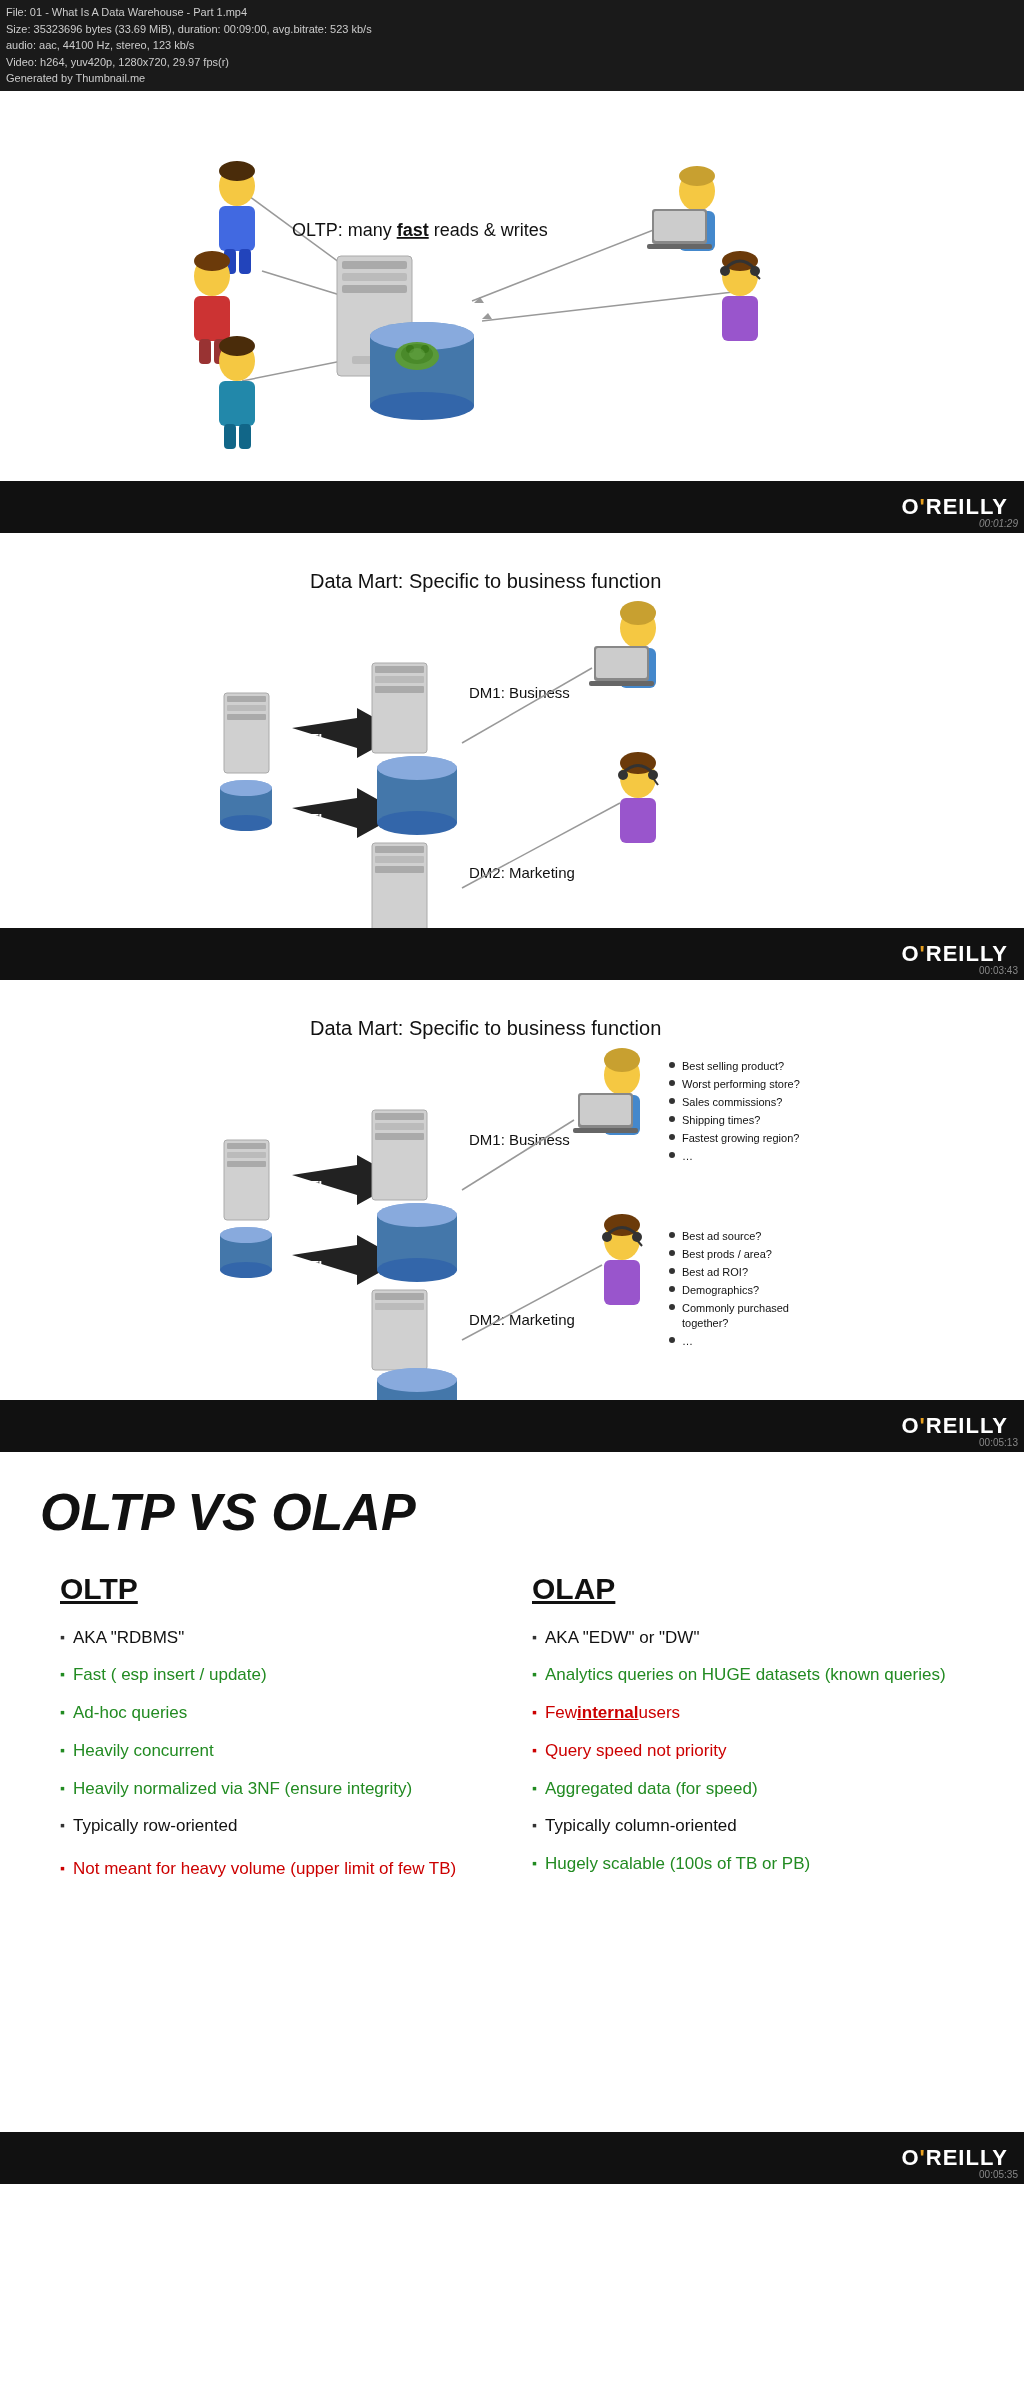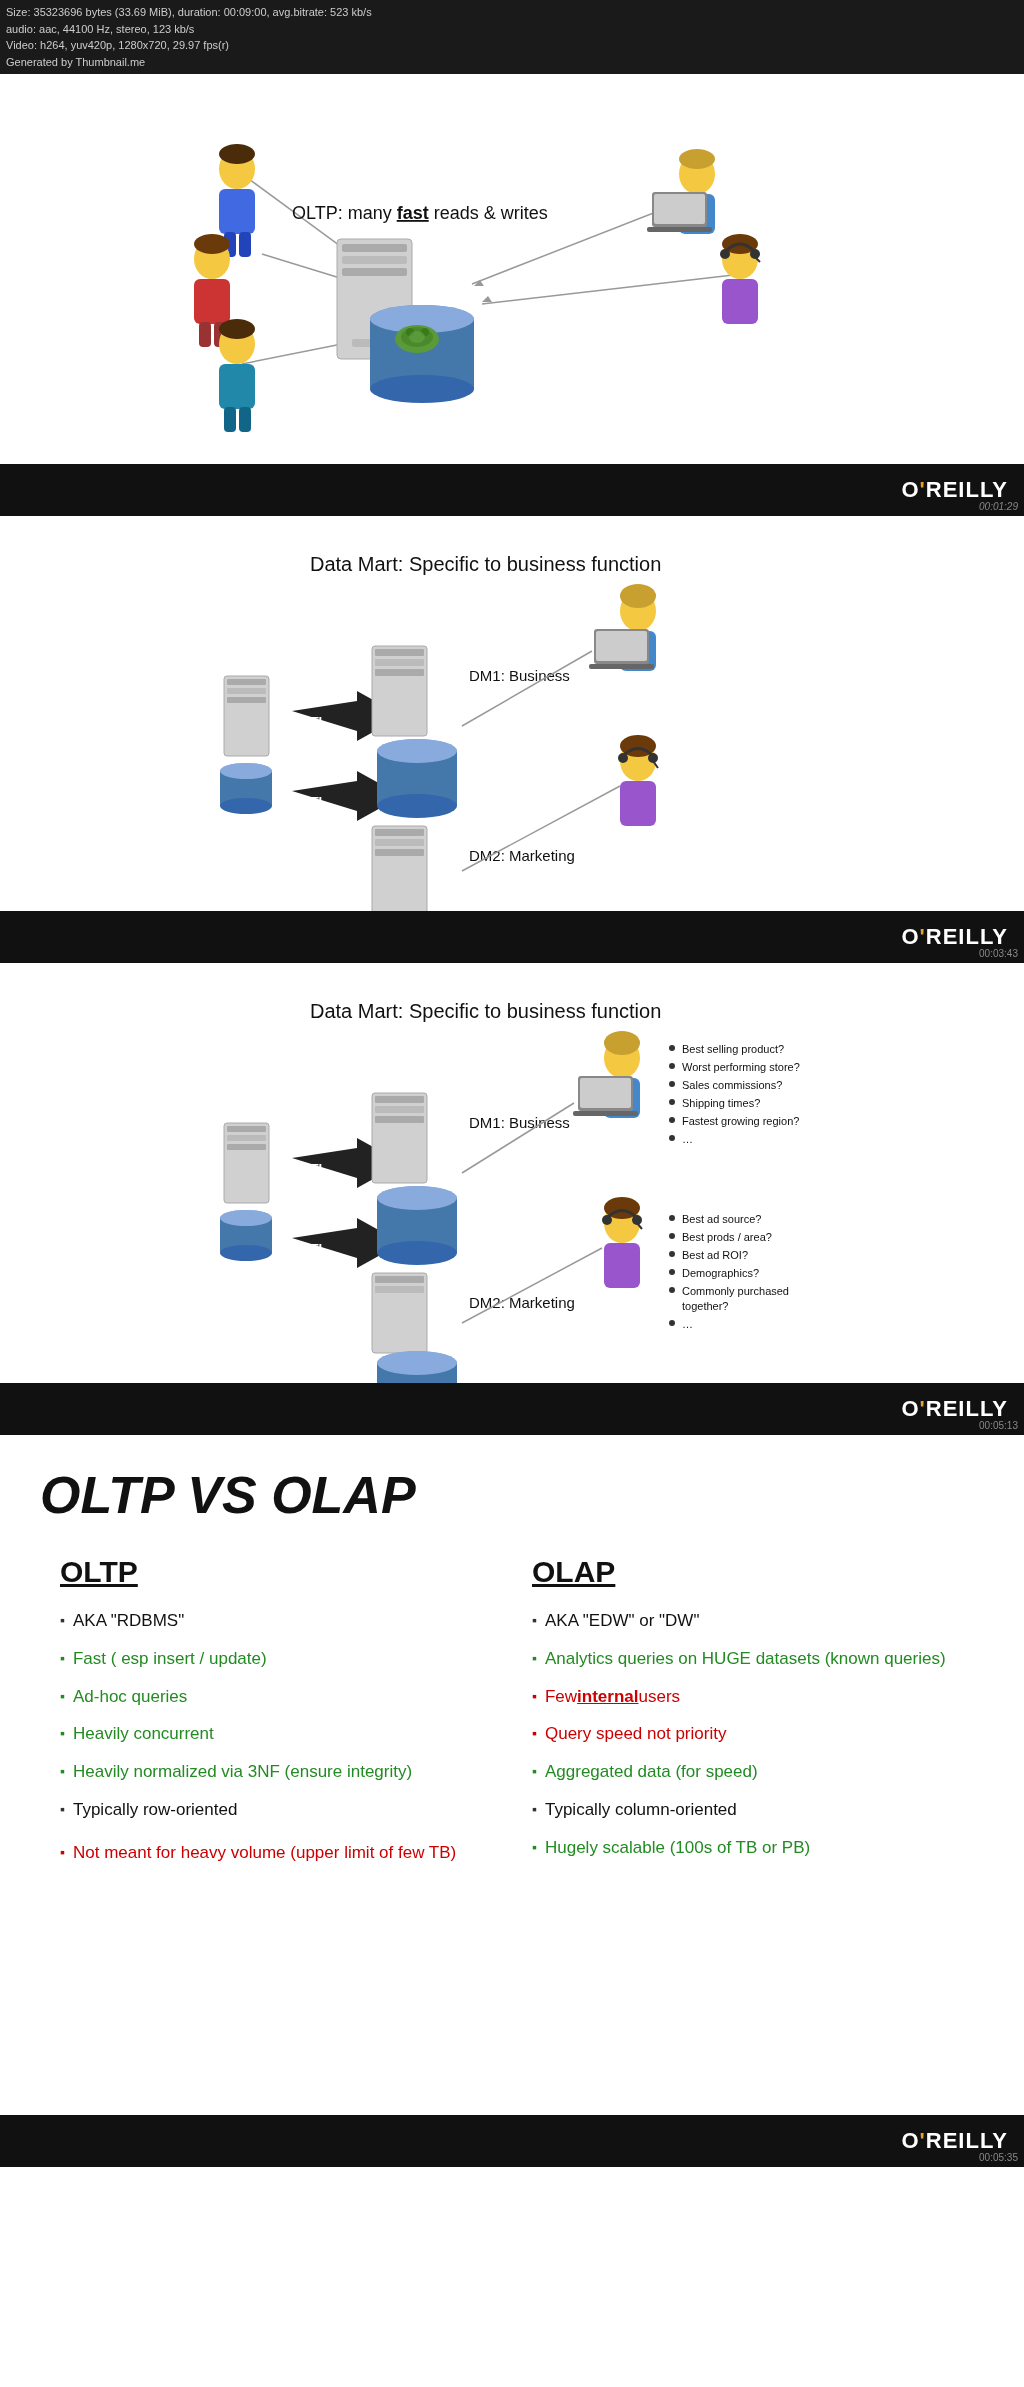--- a/index.html
+++ b/index.html
@@ -155,20 +155,21 @@
       align-items: center;
       justify-content: flex-end;
       padding-right: 16px;
       position: relative;
     }
   </style>
 </head>
 <body>
 
 <div class="file-info-bar">
+  <div>File: 01 - What Is A Data Warehouse - Part 1.mp4</div>
   <div>Size: 35323696 bytes (33.69 MiB), duration: 00:09:00, avg.bitrate: 523 kb/s</div>
   <div>  audio: aac, 44100 Hz, stereo, 123 kb/s</div>
   <div>  Video: h264, yuv420p, 1280x720, 29.97 fps(r)</div>
   <div>  Generated by Thumbnail.me</div>
 </div>
 
 <div class="slide slide-1">
   <svg class="slide-svg" viewBox="0 0 700 390" xmlns="http://www.w3.org/2000/svg" preserveAspectRatio="xMidYMid meet">
 
     <rect width="700" height="390" fill="white"></rect>

